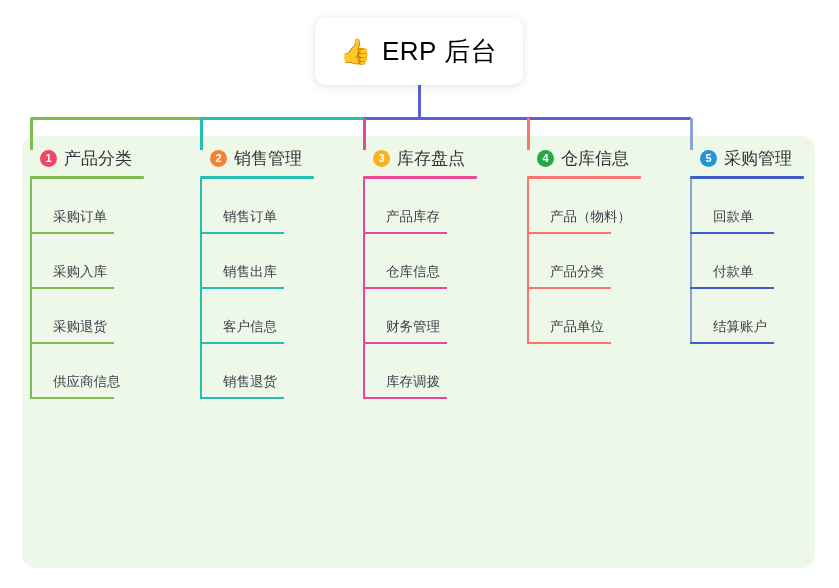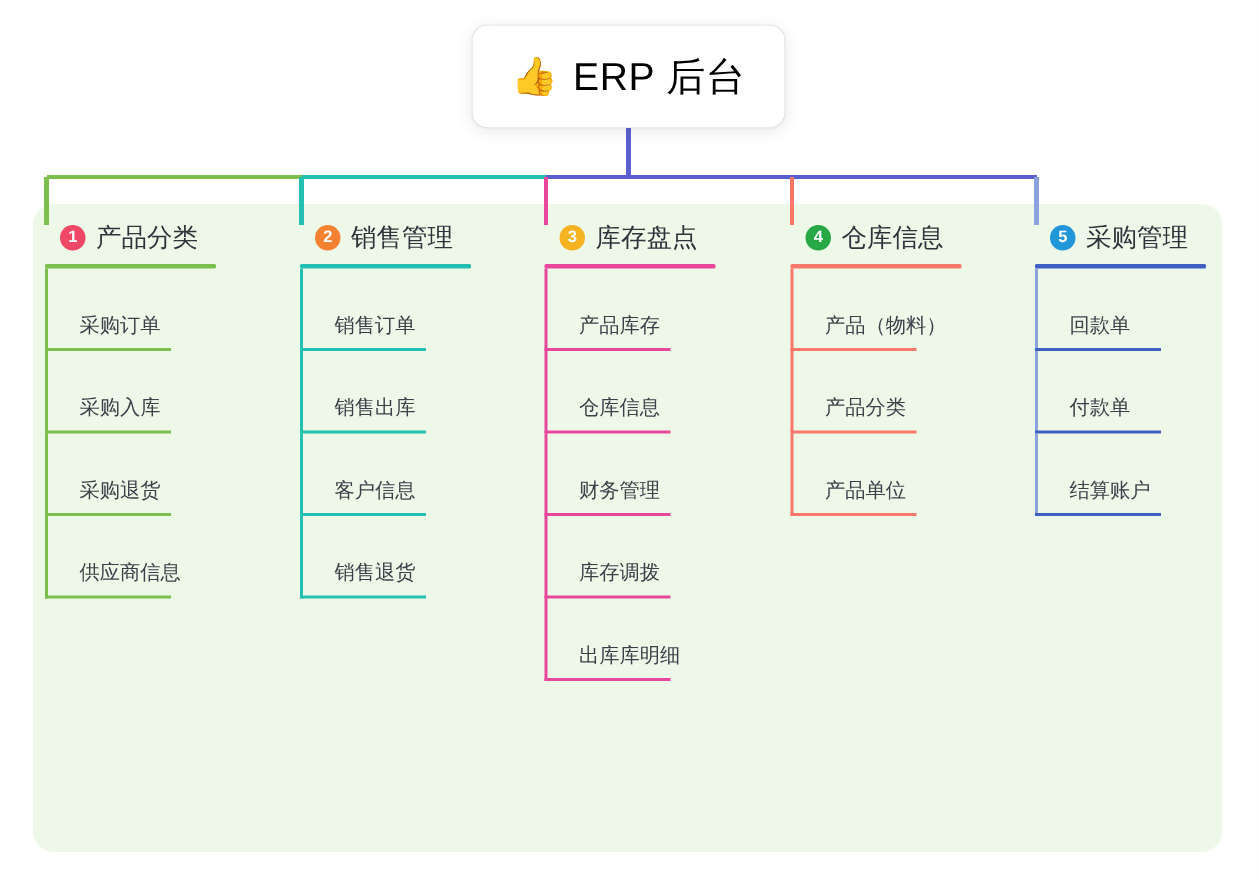--- a/index.html
+++ b/index.html
@@ -236,25 +236,20 @@
         <div class="leaf">
           <div class="leaf-spine" style="background: rgb(232, 71, 156);"></div>
           <div class="leaf-label">财务管理</div>
           <div class="leaf-rule" style="background: rgb(232, 71, 156);"></div>
         </div>
         <div class="leaf">
           <div class="leaf-spine" style="background: rgb(232, 71, 156);"></div>
           <div class="leaf-label">库存调拨</div>
           <div class="leaf-rule" style="background: rgb(232, 71, 156);"></div>
         </div>
-        <div class="leaf">
-          <div class="leaf-spine" style="background: rgb(232, 71, 156);"></div>
-          <div class="leaf-label">出库库明细</div>
-          <div class="leaf-rule" style="background: rgb(232, 71, 156);"></div>
-        </div>
       </div>
     </div>
     <div class="column" style="left: 527px;">
       <div class="col-header">
         <span class="col-badge" style="background: rgb(39, 168, 68);">4</span>
         <span class="col-title">仓库信息</span>
       </div>
       <div class="col-header-rule" style="background: rgb(249, 118, 107);"></div>
       <div class="leaves">
         <div class="leaf">

